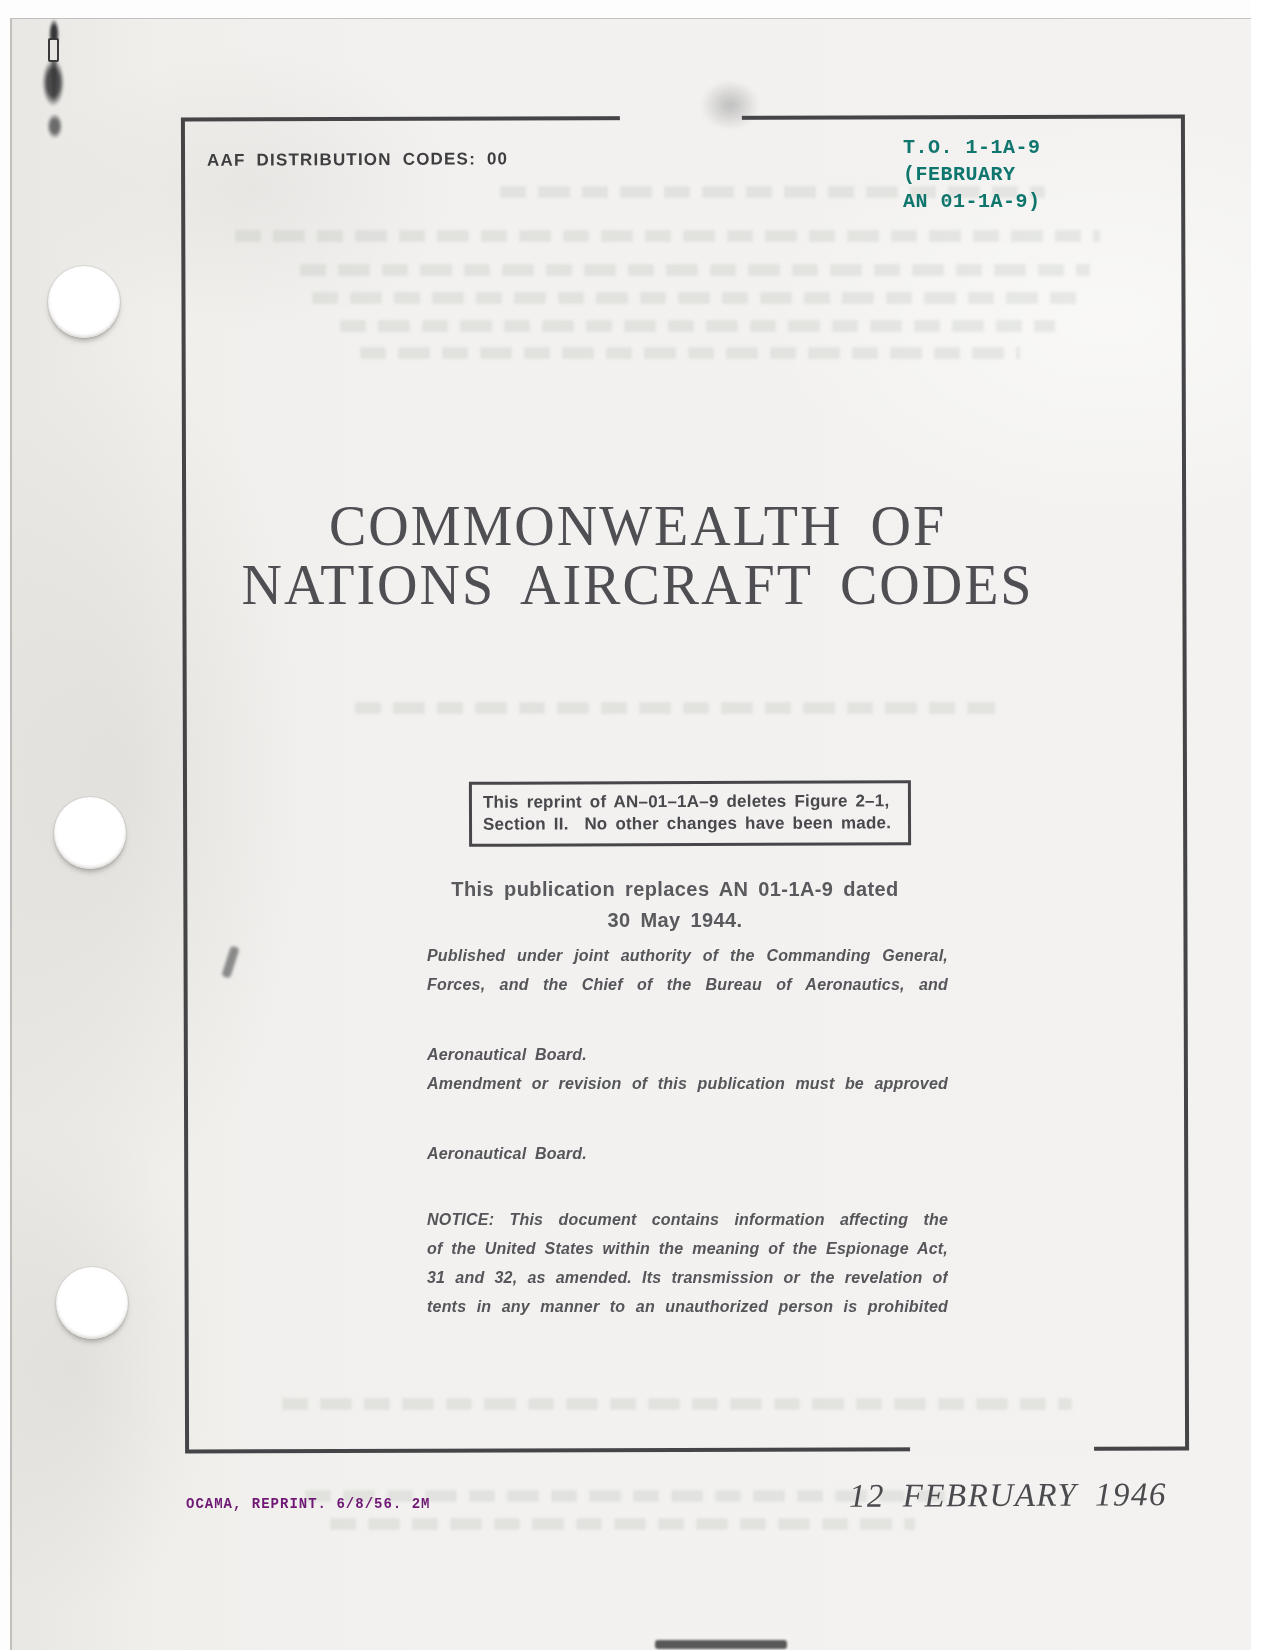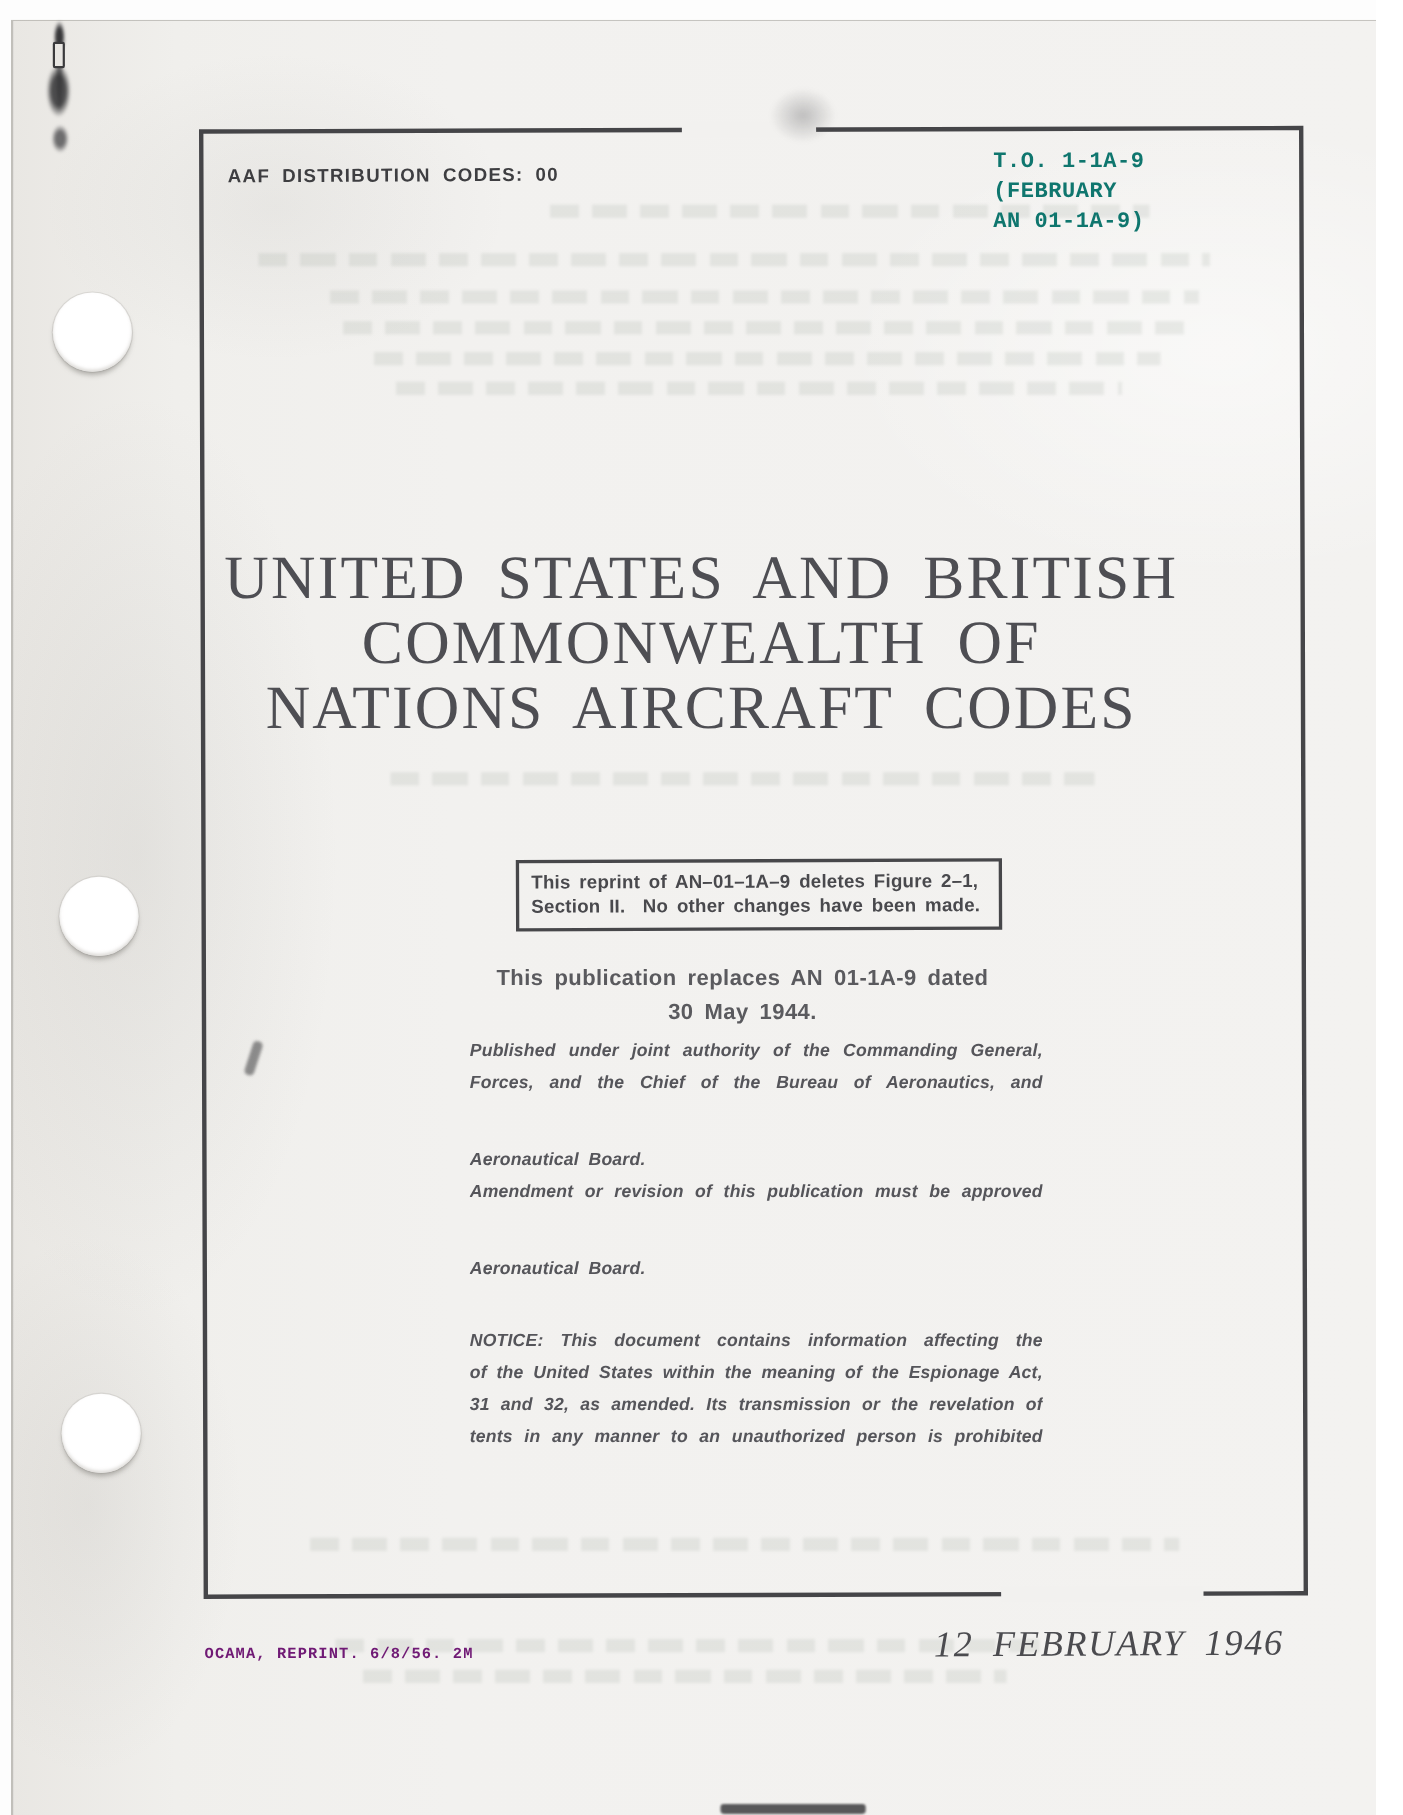--- a/index.html
+++ b/index.html
@@ -165,21 +165,20 @@
   <div class="txt aaf">AAF DISTRIBUTION CODES: 00</div>
 
   <div class="txt to-block">
     <div>T.O. 1-1A-9</div>
     <div>(FEBRUARY</div>
     <div>AN 01-1A-9)</div>
   </div>
 
 
   <div class="txt main-title">
-    <div>UNITED STATES AND BRITISH</div>
     <div>COMMONWEALTH OF</div>
     <div>NATIONS AIRCRAFT CODES</div>
   </div>
 
   <div class="txt reprint-box">
     <div class="bline">This reprint of AN–01–1A–9 deletes Figure 2–1,</div>
     <div class="bline">Section II.  No other changes have been made.</div>
   </div>
 
   <div class="txt replaces">

